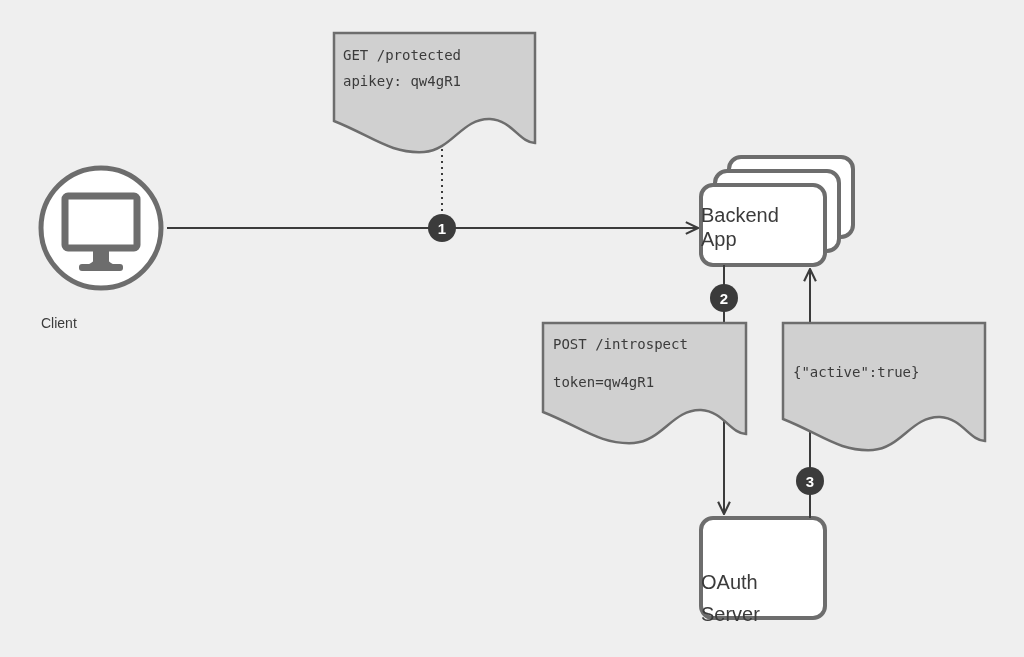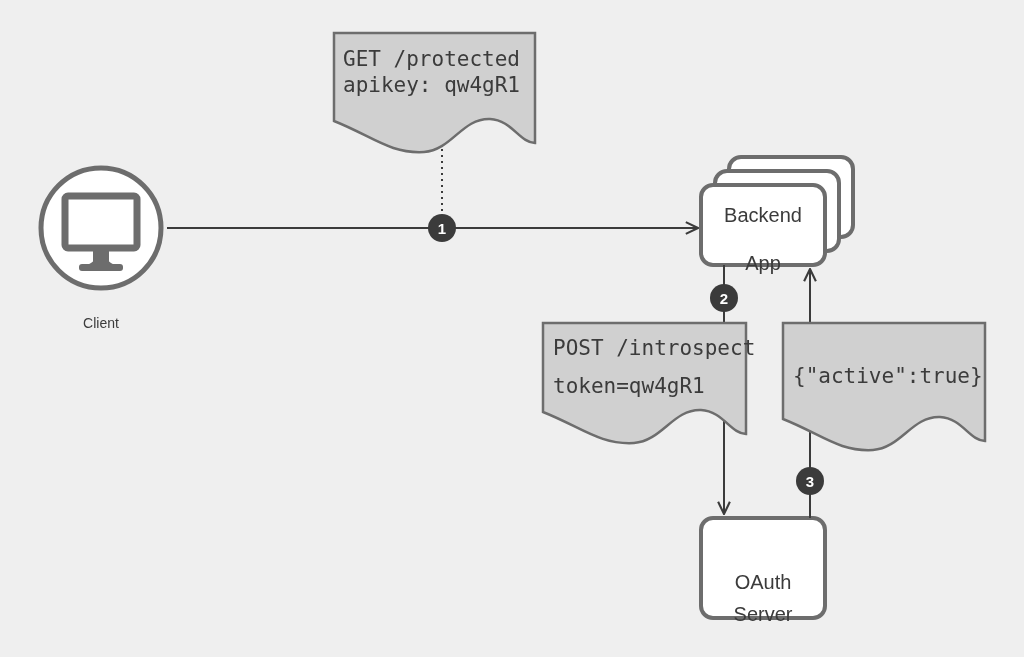--- a/index.html
+++ b/index.html
@@ -17,32 +17,31 @@
   #canvas {
     position: absolute;
     left: 0;
     top: 0;
     width: 1024px;
     height: 657px;
   }
   .lbl {
     position: absolute;
     color: #3b3b3b;
-    text-align: center;
     white-space: pre;
     line-height: 1.18;
   }
   .node-label {
     font-family: "Liberation Sans", sans-serif;
     font-size: 20px;
     color: #3b3b3b;
   }
   .note-text {
     font-family: "DejaVu Sans Mono", monospace;
-    font-size: 21px;
+    font-size: 14px;
     color: #3b3b3b;
     text-align: left;
     letter-spacing: 0px;
   }
   .client-label {
     font-family: "Liberation Sans", sans-serif;
     font-size: 14px;
     color: #3b3b3b;
   }
   .badge-num {
@@ -117,21 +116,21 @@
   </g>
 
   <circle cx="442" cy="228" r="14" fill="#3b3b3b"></circle>
   <circle cx="724" cy="298" r="14" fill="#3b3b3b"></circle>
   <circle cx="810" cy="481" r="14" fill="#3b3b3b"></circle>
 </svg>
 
 <div class="lbl client-label" style="left:41px; top:315px; width:120px;">Client</div>
 
 <div class="lbl node-label" style="left:701px; top:204px; width:124px;">Backend</div>
-<div class="lbl node-label" style="left:701px; top:228px; width:124px;margin-top:24px;">App</div>
+<div class="lbl node-label" style="left:701px; top:228px; width:124px;">App</div>
 
 <div class="lbl node-label" style="left:701px; top:571px; width:124px;">OAuth</div>
 <div class="lbl node-label" style="left:701px; top:591px; width:124px;margin-top:12px;">Server</div>
 
 <div class="lbl note-text" style="left:343px; top:47px; width:200px;">GET /protected</div>
 <div class="lbl note-text" style="left:343px; top:73px; width:200px;">apikey: qw4gR1</div>
 
 <div class="lbl note-text" style="left:553px; top:336px; width:210px;">POST /introspect</div>
 <div class="lbl note-text" style="left:553px; top:374px; width:210px;">token=qw4gR1</div>
 

